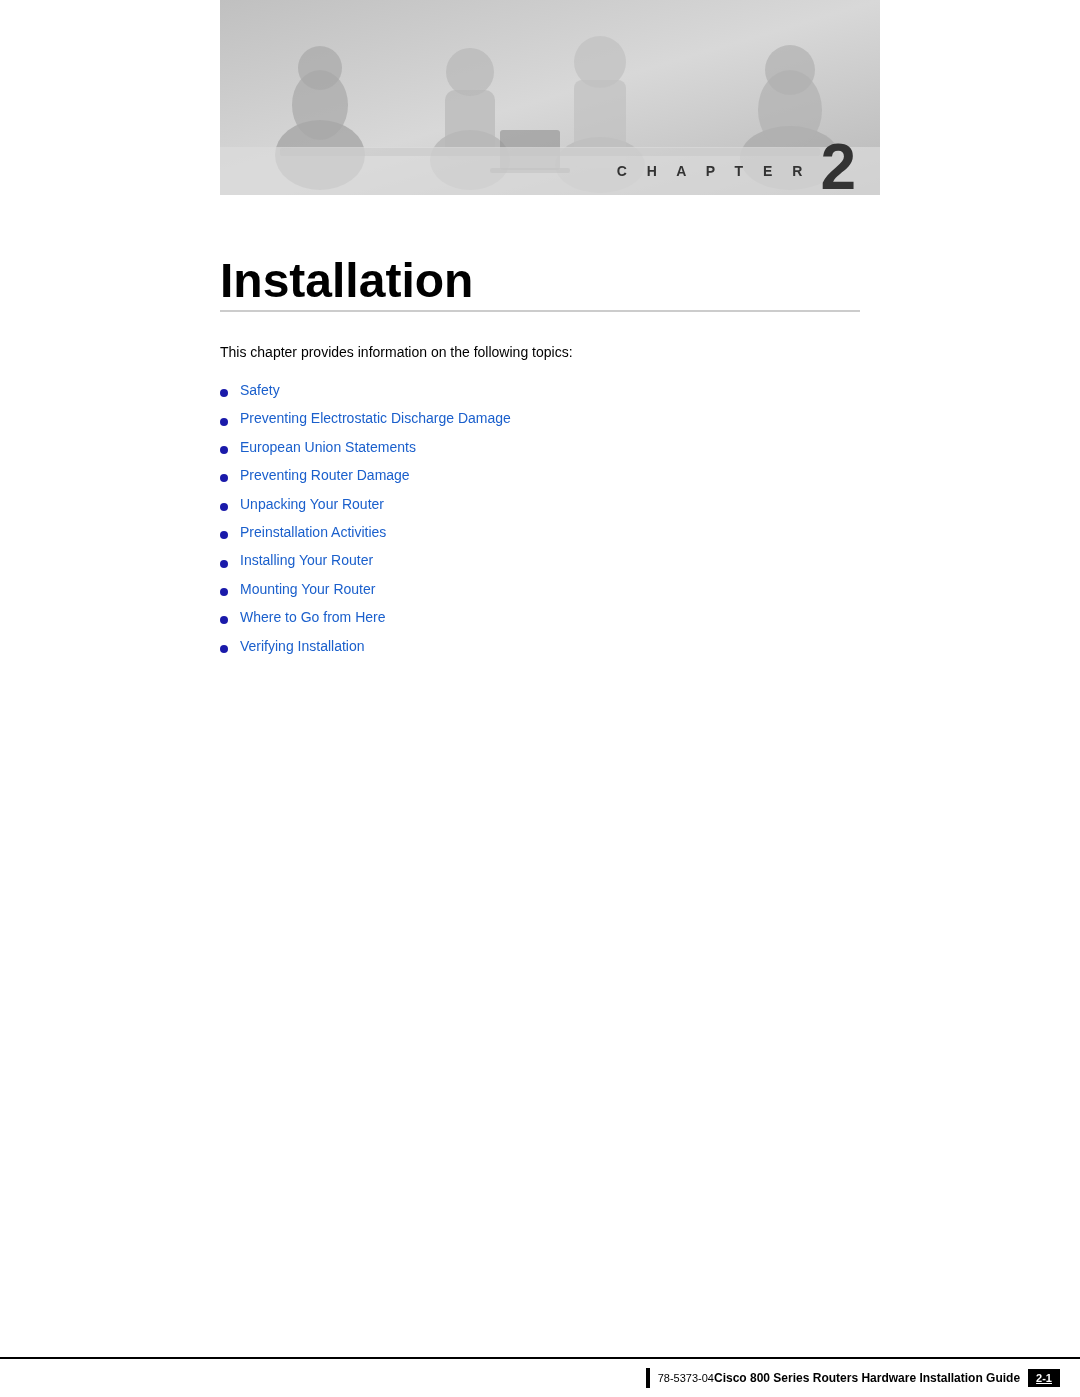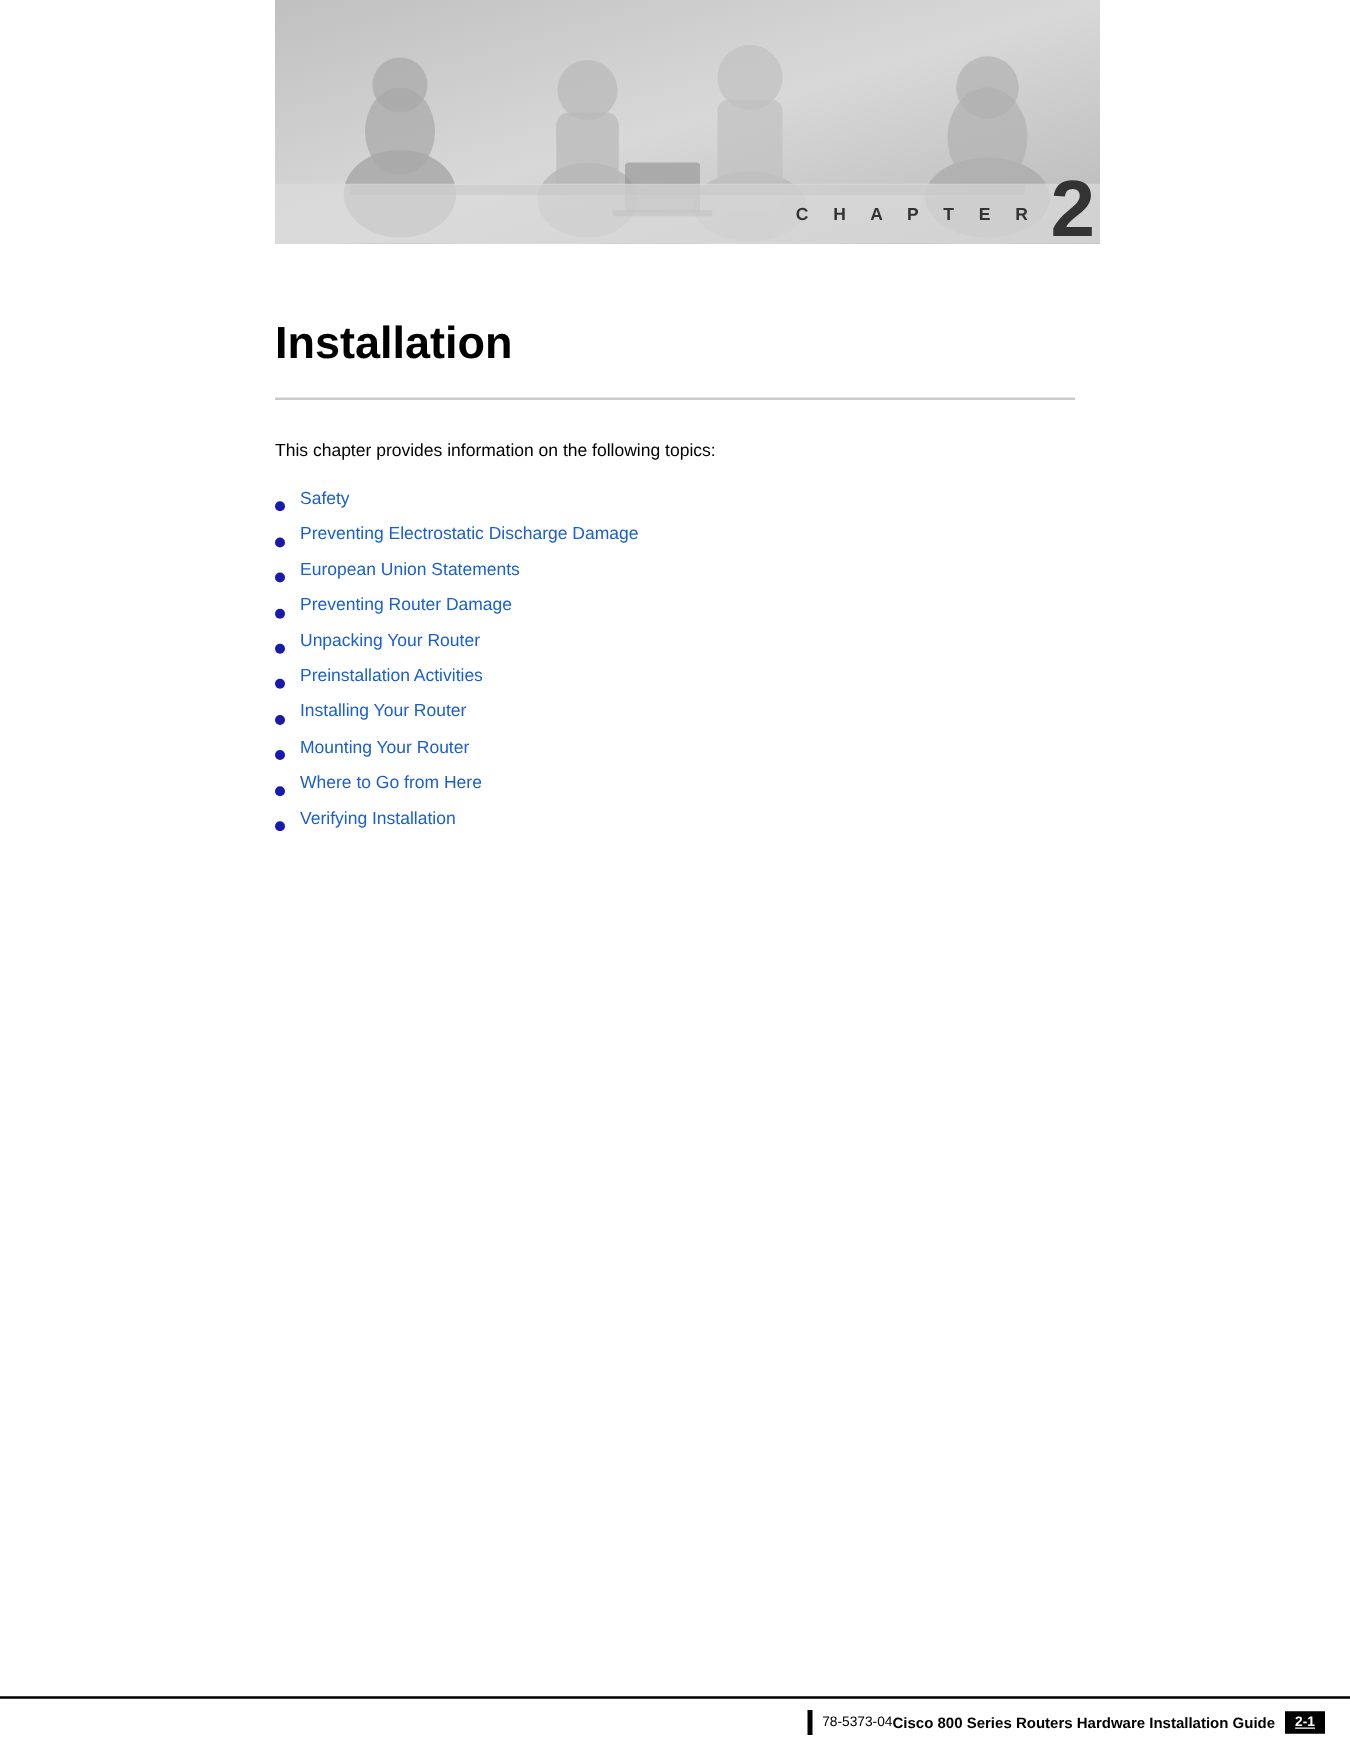--- a/index.html
+++ b/index.html
@@ -49,21 +49,21 @@
     .chapter-bar {
       position: absolute;
       bottom: 0;
       left: 0;
       right: 0;
       height: 48px;
       background: rgba(220, 220, 220, 0.7);
       display: flex;
       align-items: center;
       justify-content: flex-end;
-      padding-right: 4px;
+      padding-right: 24px;
     }
 
     .chapter-text {
       font-size: 14px;
       font-weight: bold;
       letter-spacing: 8px;
       color: #333333;
       margin-right: 10px;
     }
 
@@ -75,25 +75,25 @@
       margin-top: -8px;
     }
 
     
     .main-content {
       padding: 30px 220px 80px 220px;
     }
 
     
     .chapter-title {
-      font-size: 36px;
+      font-size: 48px;
       font-weight: bold;
       color: #000000;
       margin-top: 28px;
-      margin-bottom: 23px;
+      margin-bottom: 2px;
     }
 
     .title-rule {
       border: none;
       border-top: 2px solid #cccccc;
       margin-bottom: 30px;
     }
 
     .intro-text {
       font-size: 14px;
@@ -104,21 +104,21 @@
 
     
     .toc-list {
       list-style: none;
       padding: 0;
       margin: 0;
     }
 
     .toc-list li {
       display: flex;
-      align-items: flex-end;
+      align-items: center;
       margin-bottom: 6px;
       font-size: 14px;
       line-height: 1.6;
     }
 
     .bullet-dot {
       width: 8px;
       height: 8px;
       min-width: 8px;
       min-height: 8px;

